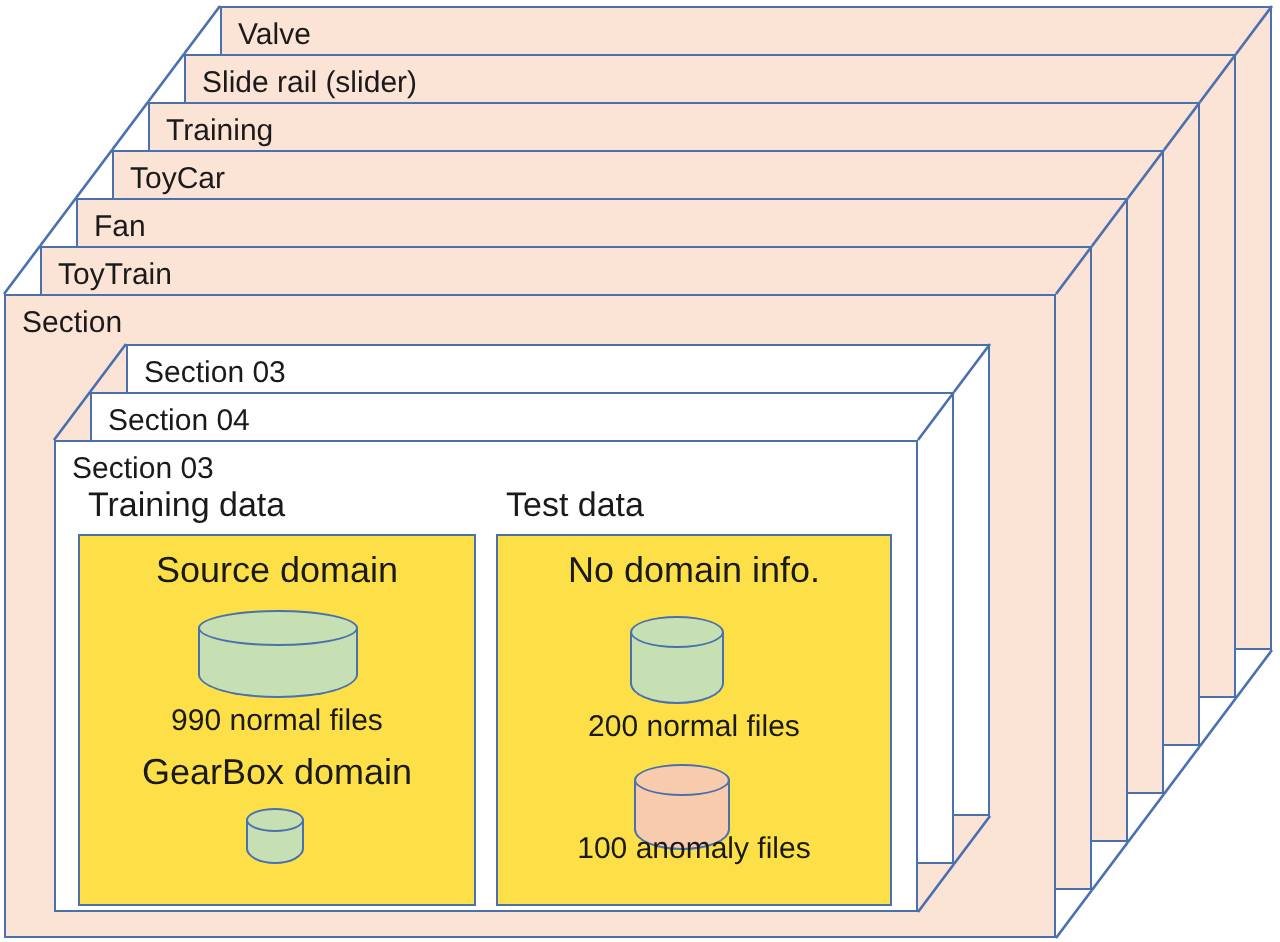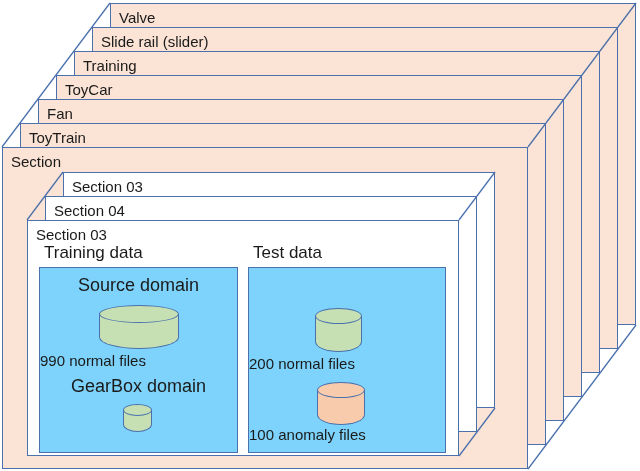--- a/index.html
+++ b/index.html
@@ -14,25 +14,25 @@
   
   .mcard{position:absolute;width:526px;height:322px;background:var(--card);
          border:1.4px solid var(--line);}
   
   .scard{position:absolute;width:432px;height:236px;background:#ffffff;
          border:1.4px solid var(--line);}
   .mlabel,.slabel{position:absolute;left:8px;top:3px;font-size:15px;line-height:21px;
          text-underline-offset:2px;white-space:nowrap;}
 
   .box-title{position:absolute;font-size:17px;line-height:20px;white-space:nowrap;}
-  .databox{position:absolute;width:199px;height:186px;background:#7dd3fc;
+  .databox{position:absolute;width:199px;height:186px;background:#fde047;
          border:1.4px solid var(--line);}
   .heading{position:absolute;left:0;width:100%;text-align:center;font-size:18px;
          line-height:20px;white-space:nowrap;}
-  .caption{position:absolute;left:0;width:100%;text-align:left;font-size:15px;
+  .caption{position:absolute;left:0;width:100%;text-align:center;font-size:15px;
          line-height:17px;white-space:nowrap;}
 
   
   .cyl{position:absolute;}
   .cyl-top{position:absolute;left:0;right:0;top:0;height:calc(var(--ry)*2);
          background:var(--fill);border:1.3px solid var(--line);border-radius:50%;z-index:1;}
   .cyl-body{position:absolute;left:0;right:0;top:var(--ry);bottom:0;background:var(--fill);
          border:1.3px solid var(--line);border-top:none;
          border-radius:0 0 50% 50% / 0 0 calc(var(--ry)*1.3) calc(var(--ry)*1.3);}
   .cyl.green{--fill:var(--green);}
@@ -90,30 +90,31 @@
       </div>
       <div class="caption" style="top:84px">990 normal files</div>
       <div class="heading" style="top:108px">GearBox domain</div>
       <div class="cyl green" style="left:83px;top:136px;width:29px;height:28px;--ry:6px">
         <div class="cyl-top"></div>
         <div class="cyl-body"></div>
       </div>
     </div>
 
     <div class="databox" style="left:220px;top:46px;width:198px">
+      <div class="heading" style="top:7px">No domain info.</div>
       <div class="cyl green" style="left:66px;top:40px;width:47px;height:44px;--ry:8px">
         <div class="cyl-top"></div>
         <div class="cyl-body"></div>
       </div>
       <div class="caption" style="top:87px">200 normal files</div>
       <div class="cyl orange" style="left:68px;top:114px;width:48px;height:43px;--ry:8px">
         <div class="cyl-top"></div>
         <div class="cyl-body"></div>
       </div>
-      <div class="caption" style="top:158px">100 anomaly files</div>
+      <div class="caption" style="top:148px">100 anomaly files</div>
     </div>
   </div>
 
   <svg id="depth-lines" class="lines" width="640" height="471" viewBox="0 0 640 471">
       <line x1="110" y1="3" x2="92" y2="27"></line>
       <line x1="636" y1="3" x2="618" y2="27"></line>
       <line x1="636" y1="325" x2="618" y2="349"></line>
       <line x1="92" y1="27" x2="74" y2="51"></line>
       <line x1="618" y1="27" x2="600" y2="51"></line>
       <line x1="618" y1="349" x2="600" y2="373"></line>

